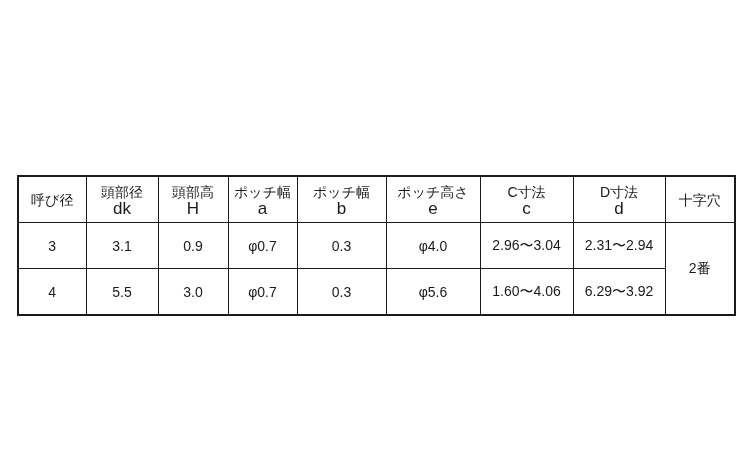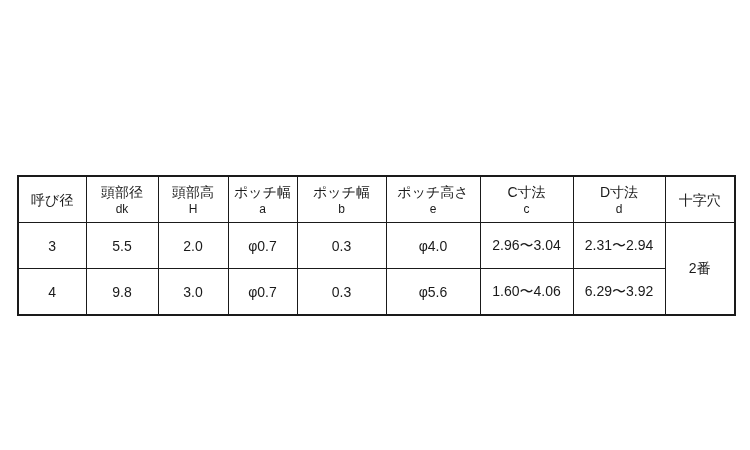--- a/index.html
+++ b/index.html
@@ -42,21 +42,21 @@
     align-items: center;
     justify-content: center;
     height: 100%;
   }
   .htitle {
     font-size: 14px;
     line-height: 18px;
     white-space: nowrap;
   }
   .hsub {
-    font-size: 12px;
+    font-size: 17px;
     line-height: 16px;
     white-space: nowrap;
   }
   .dval {
     font-size: 14px;
     white-space: nowrap;
   }
   col.c0 { width: 68px; }
   col.c1 { width: 72px; }
   col.c2 { width: 70px; }
@@ -138,24 +138,24 @@
             <div class="htitle">十字穴</div>
             <div class="hsub"></div>
           </div>
         </th>
       </tr>
       <tr class="datarow">
         <td>
             <div class="dval">3</div>
           </td>
         <td>
-            <div class="dval">5.5</div>
-          </td>
-        <td>
-            <div class="dval">2.0</div>
+            <div class="dval">3.1</div>
+          </td>
+        <td>
+            <div class="dval">0.9</div>
           </td>
         <td>
             <div class="dval">φ0.7</div>
           </td>
         <td>
             <div class="dval">0.3</div>
           </td>
         <td>
             <div class="dval">φ4.0</div>
           </td>
@@ -167,21 +167,21 @@
           </td>
         <td rowspan="2">
             <div class="dval">2番</div>
           </td>
       </tr>
       <tr class="datarow">
         <td>
             <div class="dval">4</div>
           </td>
         <td>
-            <div class="dval">9.8</div>
+            <div class="dval">5.5</div>
           </td>
         <td>
             <div class="dval">3.0</div>
           </td>
         <td>
             <div class="dval">φ0.7</div>
           </td>
         <td>
             <div class="dval">0.3</div>
           </td>

